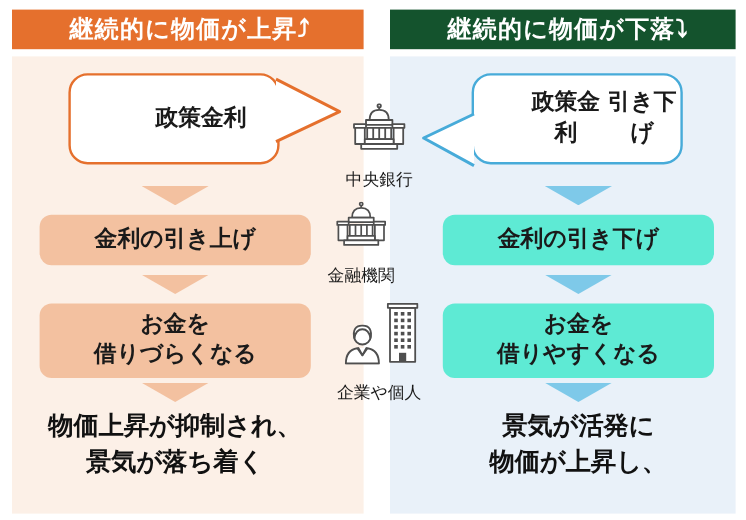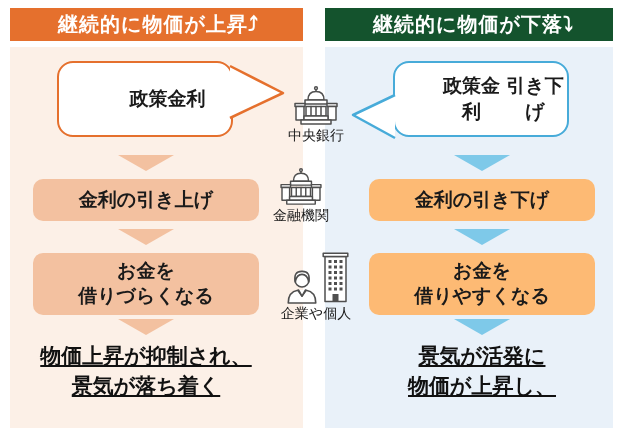--- a/index.html
+++ b/index.html
@@ -43,39 +43,39 @@
   #l-arrow1 { left:118px; top:155px; }  #r-arrow1 { left:454px; top:155px; }
   #l-arrow2 { left:118px; top:229px; }  #r-arrow2 { left:454px; top:229px; }
   #l-arrow3 { left:118px; top:319px; }  #r-arrow3 { left:454px; top:319px; }
 
   .step-box {
     position:absolute; width:226px; border-radius:10px; z-index:2;
     display:flex; flex-direction:column; align-items:center; justify-content:center;
     font-size:19px; font-weight:600; line-height:1.3; color:#1a1a1a; text-align:center;
   }
   .step-box.orange { background:#f3c1a0; }
-  .step-box.blue   { background:#fdba74; }
+  .step-box.blue   { background:#5eead4; }
   #left-step1  { left:33px;  top:179px; height:42px; }
   #right-step1 { left:369px; top:179px; height:42px; }
   #left-step2  { left:33px;  top:253px; height:62px; }
   #right-step2 { left:369px; top:253px; height:62px; }
 
   .result {
     position:absolute; top:341px; width:226px; text-align:center;
-    font-size:21px; font-weight:bold; line-height:1.45; color:#111111; z-index:2;text-decoration:underline;
+    font-size:21px; font-weight:bold; line-height:1.45; color:#111111; z-index:2;
   }
   #left-result  { left:33px; }
   #right-result { left:369px; }
 
   .actor { position:absolute; z-index:5; text-align:center; font-size:14px; color:#1a1a1a; }
   #actor-central-bank { left:276px; top:86px;  width:80px; }
   #actor-financial    { left:261px; top:168px; width:80px; }
   #actor-companies    { left:271px; top:250px; width:90px; }
   .actor .icon-row { display:flex; align-items:flex-end; justify-content:center; gap:2px; }
-  .actor .label { margin-top:1px; white-space:nowrap; }
+  .actor .label { margin-top:15px; white-space:nowrap; }
 
   .outline { stroke:#4f4f4f; stroke-width:1.5; fill:#ffffff; stroke-linejoin:round; stroke-linecap:round; }
   .solid   { fill:#4f4f4f; }
 </style>
 </head>
 <body>
 
 <div class="panel" id="left-panel"></div>
 <div class="panel" id="right-panel"></div>
 

